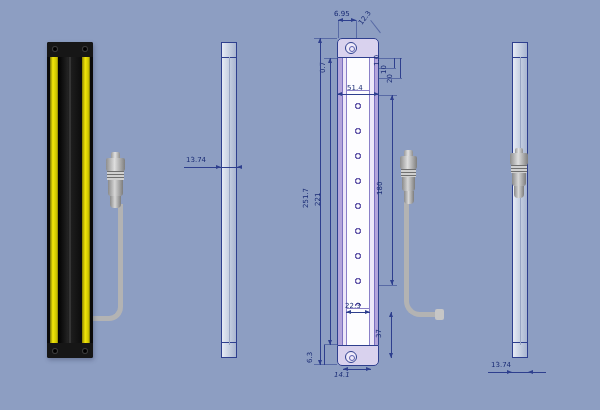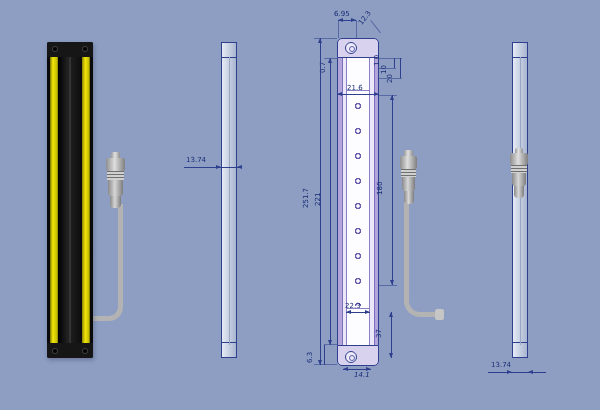--- a/index.html
+++ b/index.html
@@ -128,21 +128,21 @@
 
   <div class="dl" style="left:394px;top:58px;width:1px;height:10px;"></div>
   <div class="dl" style="left:400px;top:58px;width:1px;height:20px;"></div>
   <div class="dt vt" style="left:382px;top:57px;">1.0</div>
   <div class="dt vt" style="left:389px;top:65px;">10</div>
   <div class="dt vt" style="left:395px;top:74px;">20</div>
 
   <div class="dl" style="left:337px;top:94px;width:42px;height:1px;"></div>
   <div class="arr arr-l" style="left:337px;top:92px;"></div>
   <div class="arr arr-r" style="left:374px;top:92px;"></div>
-  <div class="dt" style="left:347px;top:84px;">21.6</div>
+  <div class="dt" style="left:347px;top:84px;">51.4</div>
 
   <div class="dl" style="left:320px;top:38px;width:1px;height:327px;"></div>
   <div class="arr arr-u" style="left:318px;top:38px;"></div>
   <div class="arr arr-d" style="left:318px;top:360px;"></div>
   <div class="dt vt" style="left:311px;top:199px;">251.7</div>
 
   <div class="dl" style="left:330px;top:58px;width:1px;height:287px;"></div>
   <div class="arr arr-u" style="left:328px;top:58px;"></div>
   <div class="arr arr-d" style="left:328px;top:340px;"></div>
   <div class="dt vt" style="left:323px;top:197px;">221</div>
@@ -161,21 +161,21 @@
   <div class="arr arr-u" style="left:389px;top:312px;"></div>
   <div class="arr arr-d" style="left:389px;top:353px;"></div>
   <div class="dt vt" style="left:384px;top:329px;">37</div>
 
   <div class="dl" style="left:324px;top:345px;width:1px;height:20px;"></div>
   <div class="dt vt" style="left:315px;top:354px;">6.3</div>
 
   <div class="dl" style="left:343px;top:369px;width:28px;height:1px;"></div>
   <div class="arr arr-l" style="left:343px;top:367px;"></div>
   <div class="arr arr-r" style="left:366px;top:367px;"></div>
-  <div class="dt" style="left:354px;top:371px;font-style:italic;">14.1</div>
+  <div class="dt" style="left:334px;top:371px;font-style:italic;">14.1</div>
 
   <div class="abs outline sideview" style="left:512px;top:42px;width:16px;height:316px;">
     <div class="capline" style="top:14px;"></div>
     <div class="capline" style="bottom:14px;"></div>
     <div class="abs" style="left:7px;top:14px;width:1px;height:288px;background:#9aa6c4;"></div>
   </div>
   <div class="abs" style="left:505px;top:148px;width:28px;height:52px;">
     <div class="ctip" style="left:10px;top:0;width:8px;height:5px;"></div>
     <div class="cbody" style="left:5px;top:5px;width:18px;height:12px;"></div>
     <div class="cribs" style="left:6px;top:17px;width:16px;height:8px;"></div>

